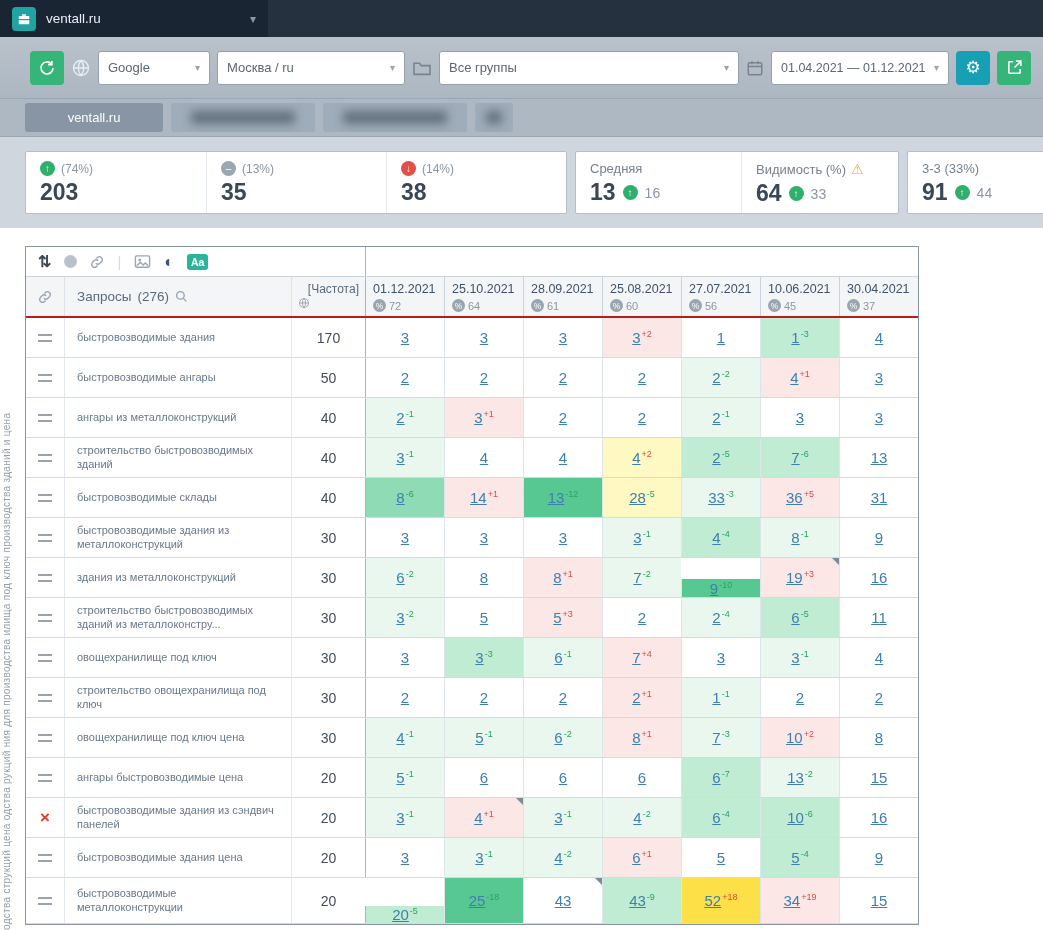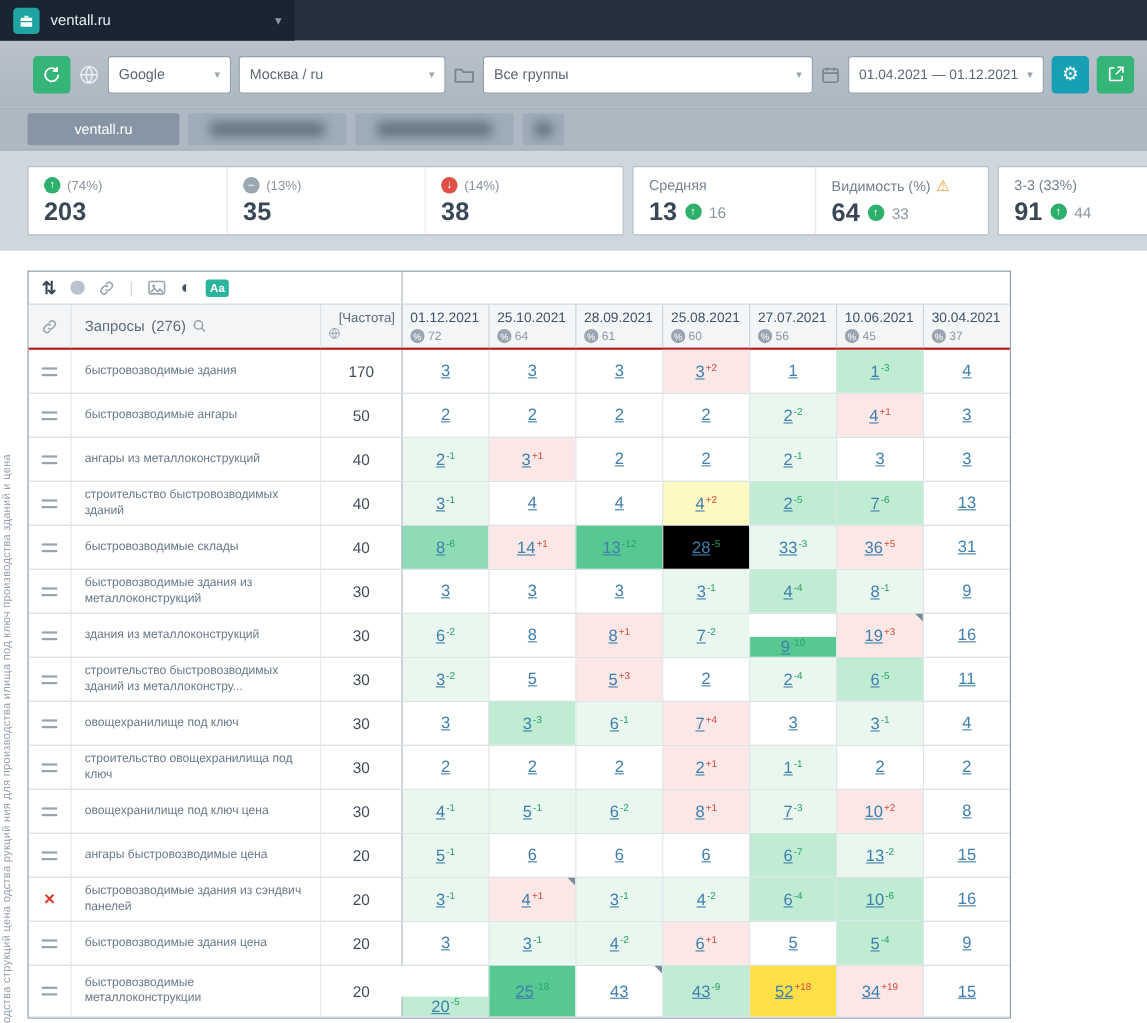--- a/index.html
+++ b/index.html
@@ -495,21 +495,21 @@
           <div class="cell col-freq">40</div>
           <div class="cell col-date first" style="background: rgb(143, 219, 181);">
             <span class="pos"><span class="num">8</span><sup class="good">-6</sup></span>
           </div>
           <div class="cell col-date" style="background: rgb(251, 232, 230);">
             <span class="pos"><span class="num">14</span><sup class="bad">+1</sup></span>
           </div>
           <div class="cell col-date" style="background: rgb(88, 200, 146);">
             <span class="pos"><span class="num">13</span><sup class="good">-12</sup></span>
           </div>
-          <div class="cell col-date" style="background: #000000;">
+          <div class="cell col-date" style="background: #fef9c3;">
             <span class="pos"><span class="num">28</span><sup class="good">-5</sup></span>
           </div>
           <div class="cell col-date" style="background: rgb(233, 247, 239);">
             <span class="pos"><span class="num">33</span><sup class="good">-3</sup></span>
           </div>
           <div class="cell col-date" style="background: rgb(251, 232, 230);">
             <span class="pos"><span class="num">36</span><sup class="bad">+5</sup></span>
           </div>
           <div class="cell col-date">
             <span class="pos"><span class="num">31</span></span>

